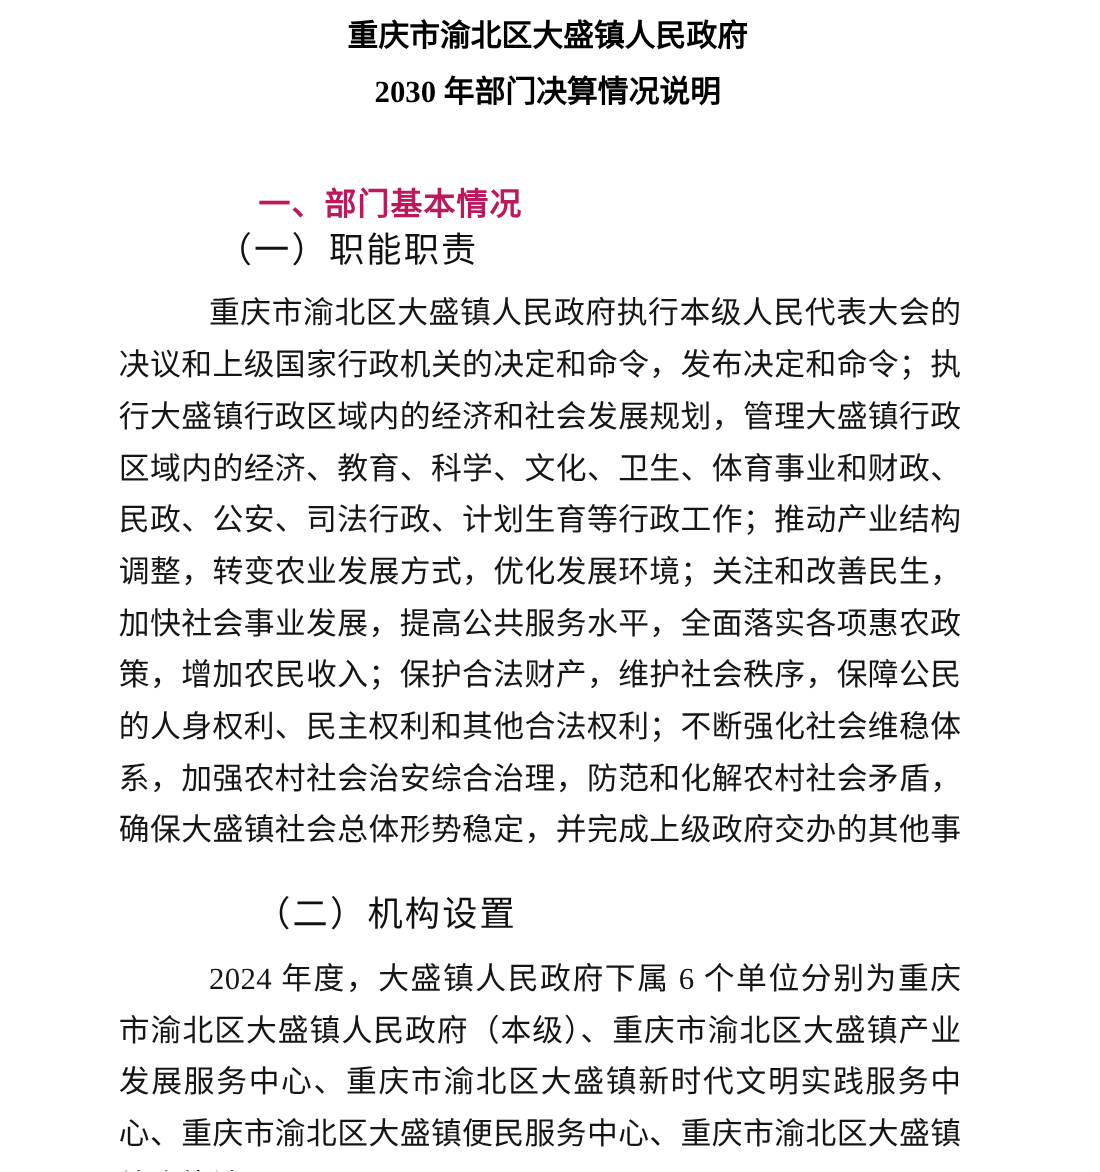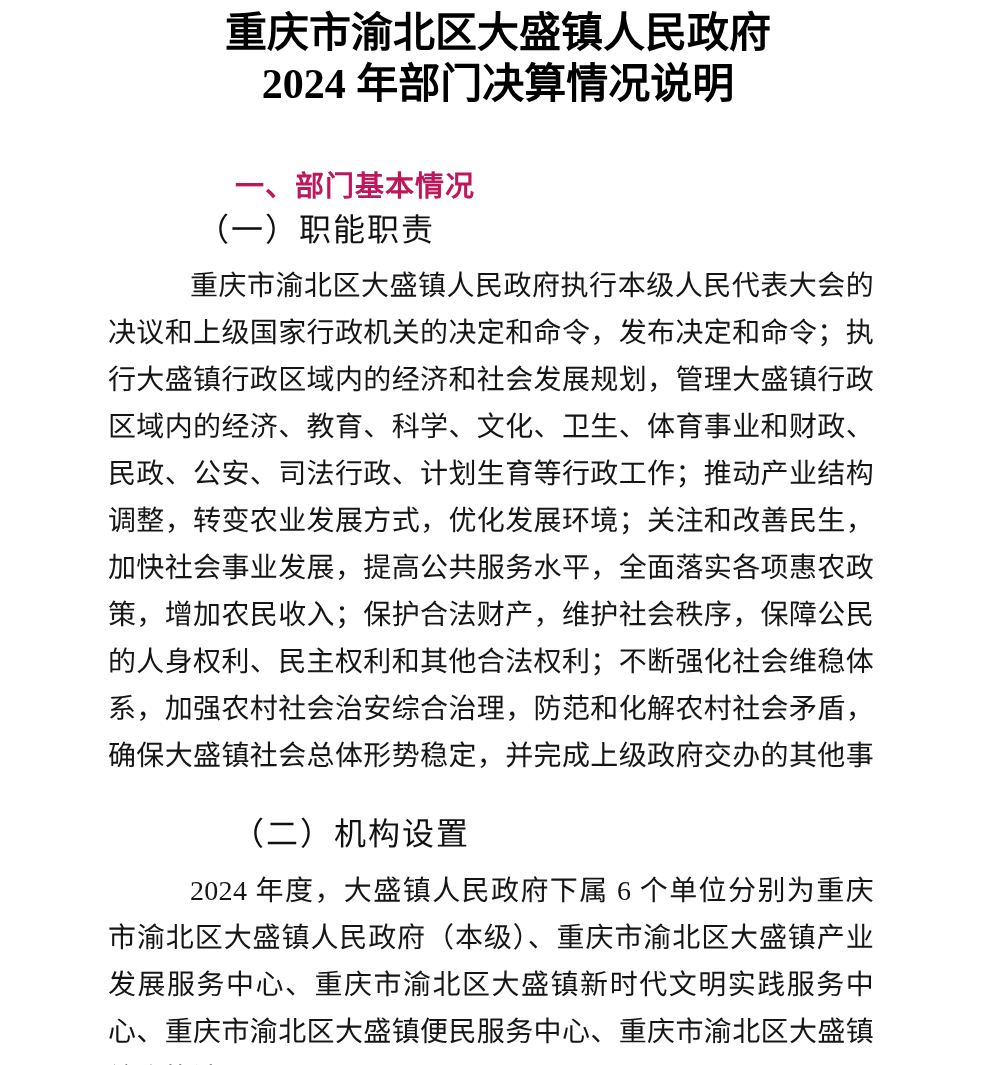--- a/index.html
+++ b/index.html
@@ -20,21 +20,21 @@
 
   
   .doc-title {
     position: absolute;
     top: 8px;
     left: 0;
     width: 996px;
     text-align: center;
     font-family: "Liberation Serif", "DejaVu Serif", serif;
     font-weight: bold;
-    font-size: 42px;
+    font-size: 28px;
     line-height: 51px;
     color: #000000;
     letter-spacing: 0px;
   }
 
   
   .section-heading {
     position: absolute;
     top: 166px;
     left: 195px;
@@ -44,21 +44,21 @@
     line-height: 40px;
     color: #be185d;
     letter-spacing: 1px;
     margin-left: 40px;
   }
 
   
   .subsection-heading {
     position: absolute;
     left: 197px;
-    font-family: Liberation Serif, serif;
+    font-family: Liberation Mono, monospace;
     font-weight: normal;
     font-size: 32px;
     line-height: 44px;
     color: #111111;
     letter-spacing: 2px;
   }
   .subsection-heading.first  { top: 208px; }
   .subsection-heading.second { top: 812px; margin-left: 35px; }
 
   
@@ -79,21 +79,21 @@
   .body-paragraph.first  { top: 262px; height: 517px; overflow: hidden; }
   .body-paragraph.second { top: 867px; height: 198px; overflow: hidden; }
 </style>
 </head>
 <body>
 
 <div class="page">
 
   <div class="doc-title">
     <div>重庆市渝北区大盛镇人民政府</div>
-    <div>2024 年部门决算情况说明</div>
+    <div>2030 年部门决算情况说明</div>
   </div>
 
   <div class="section-heading">一、部门基本情况</div>
 
   <div class="subsection-heading first">（一）职能职责</div>
 
   <div class="body-paragraph first">重庆市渝北区大盛镇人民政府执行本级人民代表大会的决议和上级国家行政机关的决定和命令，发布决定和命令；执行大盛镇行政区域内的经济和社会发展规划，管理大盛镇行政区域内的经济、教育、科学、文化、卫生、体育事业和财政、民政、公安、司法行政、计划生育等行政工作；推动产业结构调整，转变农业发展方式，优化发展环境；关注和改善民生，加快社会事业发展，提高公共服务水平，全面落实各项惠农政策，增加农民收入；保护合法财产，维护社会秩序，保障公民的人身权利、民主权利和其他合法权利；不断强化社会维稳体系，加强农村社会治安综合治理，防范和化解农村社会矛盾，确保大盛镇社会总体形势稳定，并完成上级政府交办的其他事项。</div>
 
   <div class="subsection-heading second">（二）机构设置</div>
 

